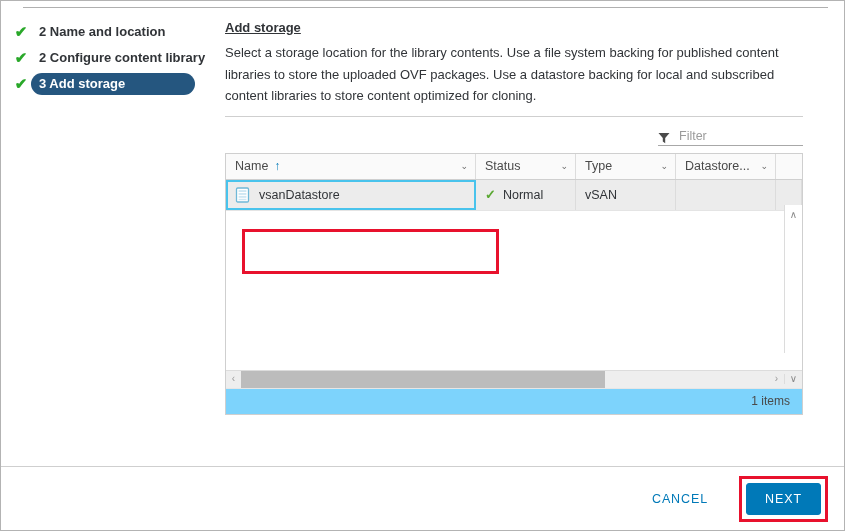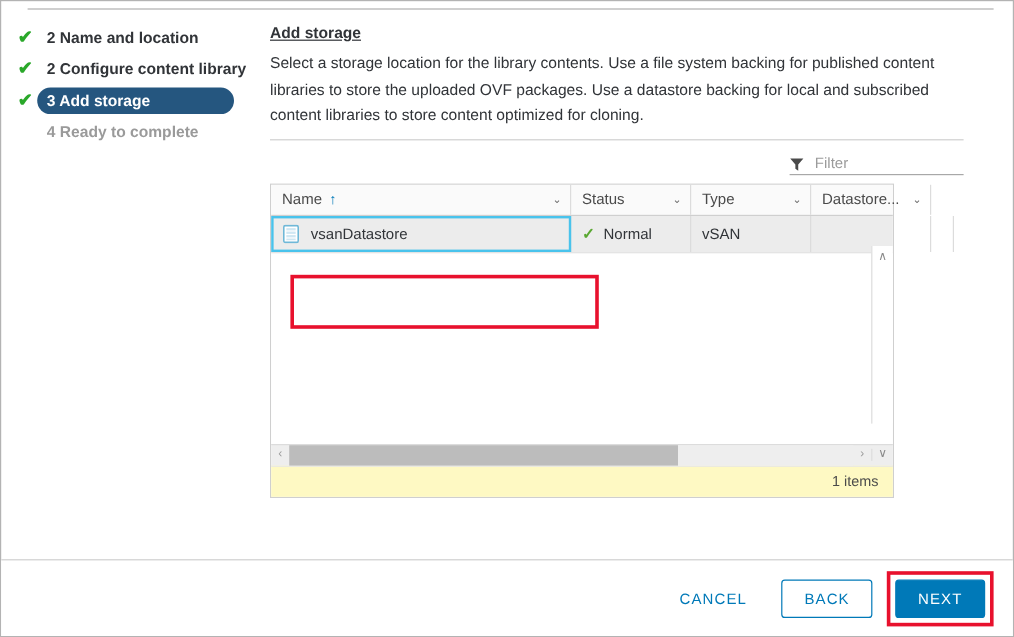--- a/index.html
+++ b/index.html
@@ -143,21 +143,21 @@
     color: #565656;
     background: transparent;
     width: 100%;
     padding: 0;
   }
   .filter-input::placeholder { color: #9b9b9b; }
 
   
   .table-wrap {
     margin-top: 7px;
-    width: 520px;
+    width: 578px;
     border: 1px solid #cfcfcf;
     box-sizing: border-box;
     background: #fff;
     position: relative;
   }
   .thead {
     display: flex;
     background: #fafafa;
     border-bottom: 1px solid #cfcfcf;
     height: 25px;
@@ -296,21 +296,21 @@
     border-left: 1px solid #dcdcdc;
   }
   .table-footer {
     height: 25px;
     display: flex;
     align-items: center;
     justify-content: flex-end;
     padding-right: 12px;
     font-size: 12px;
     color: #4a4a4a;
-    background: #fef9c3;
+    background: #7dd3fc;
     border-top: 1px solid #e6e6e6;
   }
 
   
   .footer {
     position: absolute;
     left: 0;
     right: 0;
     bottom: 0;
     height: 64px;
@@ -382,24 +382,20 @@
         <span class="step-check">✔</span>
         <span class="step-label">2 Name and location</span>
       </div>
       <div class="step">
         <span class="step-check">✔</span>
         <span class="step-label">2 Configure content library</span>
       </div>
       <div class="step active">
         <span class="step-check">✔</span>
         <span class="step-label">3 Add storage</span>
-      </div>
-      <div class="step pending">
-        <span class="step-check empty"></span>
-        <span class="step-label">4 Ready to complete</span>
       </div>
     </div>
 
     <div class="pane">
       <div class="pane-title">Add storage</div>
       <div class="pane-desc">Select a storage location for the library contents. Use a file system backing for published content libraries to store the uploaded OVF packages. Use a datastore backing for local and subscribed content libraries to store content optimized for cloning.</div>
       <div class="pane-rule"></div>
 
       <div class="filter-row">
         <div class="filter-box">
@@ -489,19 +485,18 @@
         </div>
       </div>
 
     </div>
   </div>
 
   <div class="annot-row"></div>
 
   <div class="footer">
     <button class="btn btn-link">CANCEL</button>
-    <button class="btn btn-outline">BACK</button>
     <span class="next-wrap">
       <button class="btn btn-primary">NEXT</button>
     </span>
   </div>
 
 </div>
 
 </body></html>

